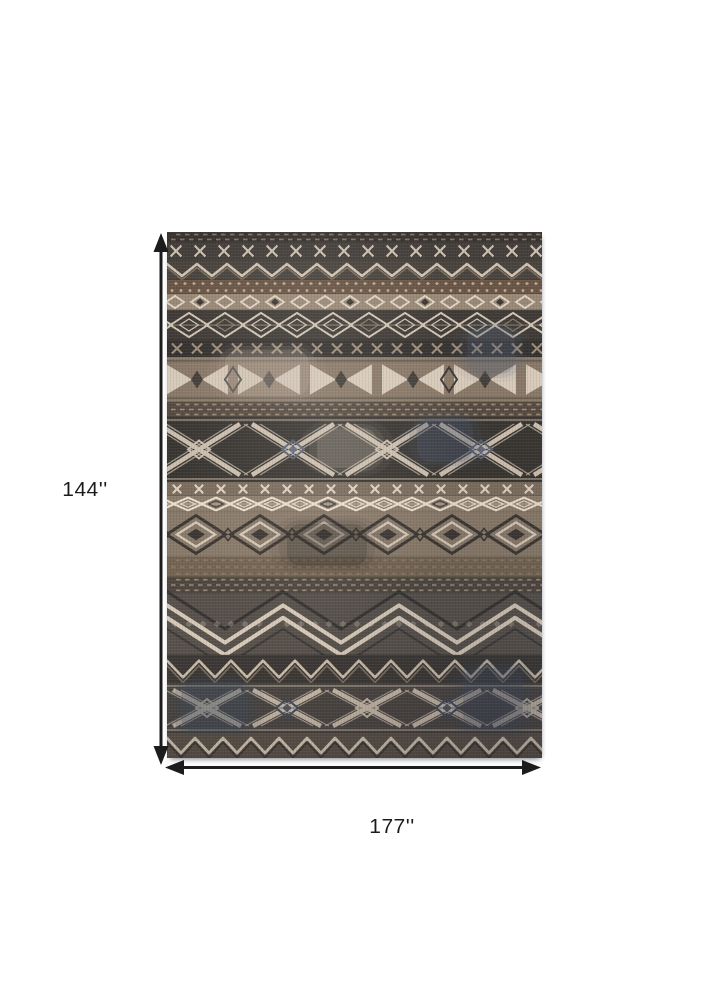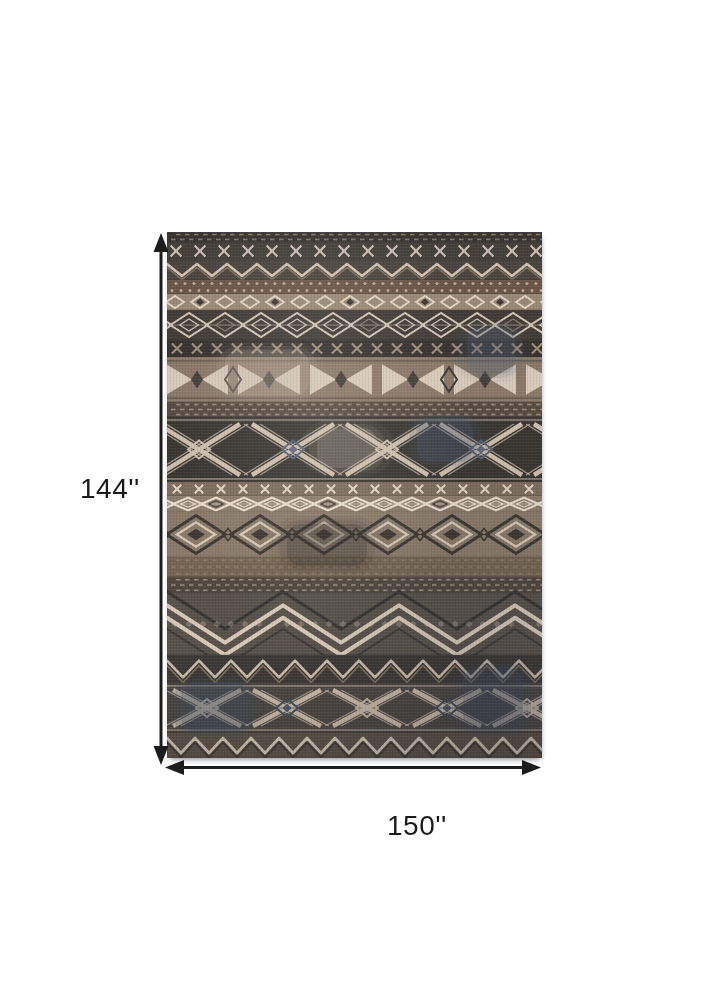--- a/index.html
+++ b/index.html
@@ -30,22 +30,22 @@
     background:
       radial-gradient(ellipse at 40% 32%, rgba(255,255,255,.10), rgba(0,0,0,0) 48%),
       radial-gradient(ellipse at 88% 92%, rgba(20,25,40,.16), rgba(0,0,0,0) 42%),
       linear-gradient(180deg, rgba(0,0,0,.06), rgba(0,0,0,0) 10%, rgba(0,0,0,0) 86%, rgba(15,18,30,.12));
   }
   .dims{position:absolute;left:0;top:0;width:708px;height:1000px;pointer-events:none;}
   .dims line{stroke:var(--arrow-color,#1c1c1c);stroke-width:3;}
   .dims polygon{fill:var(--arrow-color,#1c1c1c);}
   .dim-label{
     position:absolute;transform:translate(-50%,-50%);
-    font-size:28px;color:var(--label-color,#1b1b1b);
-    letter-spacing:.5px;white-space:nowrap;margin-left:25px;
+    font-size:21px;color:var(--label-color,#1b1b1b);
+    letter-spacing:.5px;white-space:nowrap;
   }
   .dim-label.height{left:85px;top:489px;}
   .dim-label.width{left:392px;top:826px;}
 </style>
 </head>
 <body style="background: rgb(255, 255, 255);">
 
 <div class="stage">
 
   <div class="rug">
@@ -1005,15 +1005,15 @@
       <polygon points="161,765 153.5,746 168.5,746"></polygon>
     </g>
     <g>
       <line x1="181" y1="767.5" x2="526" y2="767.5"></line>
       <polygon points="165,767.5 184,760 184,775"></polygon>
       <polygon points="541,767.5 522,760 522,775"></polygon>
     </g>
   </svg>
 
   <div class="dim-label height">144''</div>
-  <div class="dim-label width">150''</div>
+  <div class="dim-label width">177''</div>
 
 </div>
 
 </body></html>

